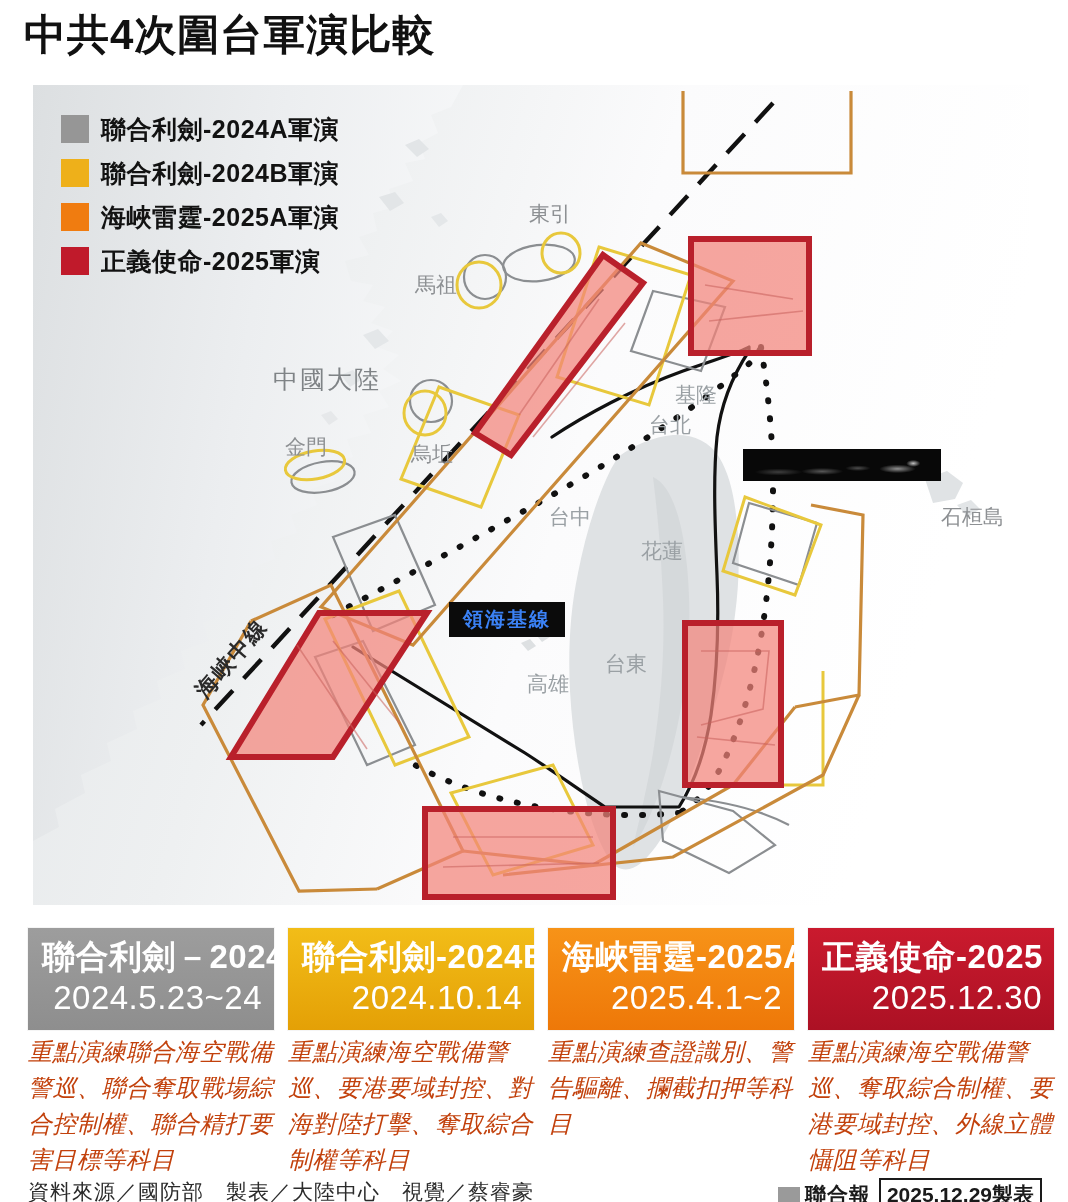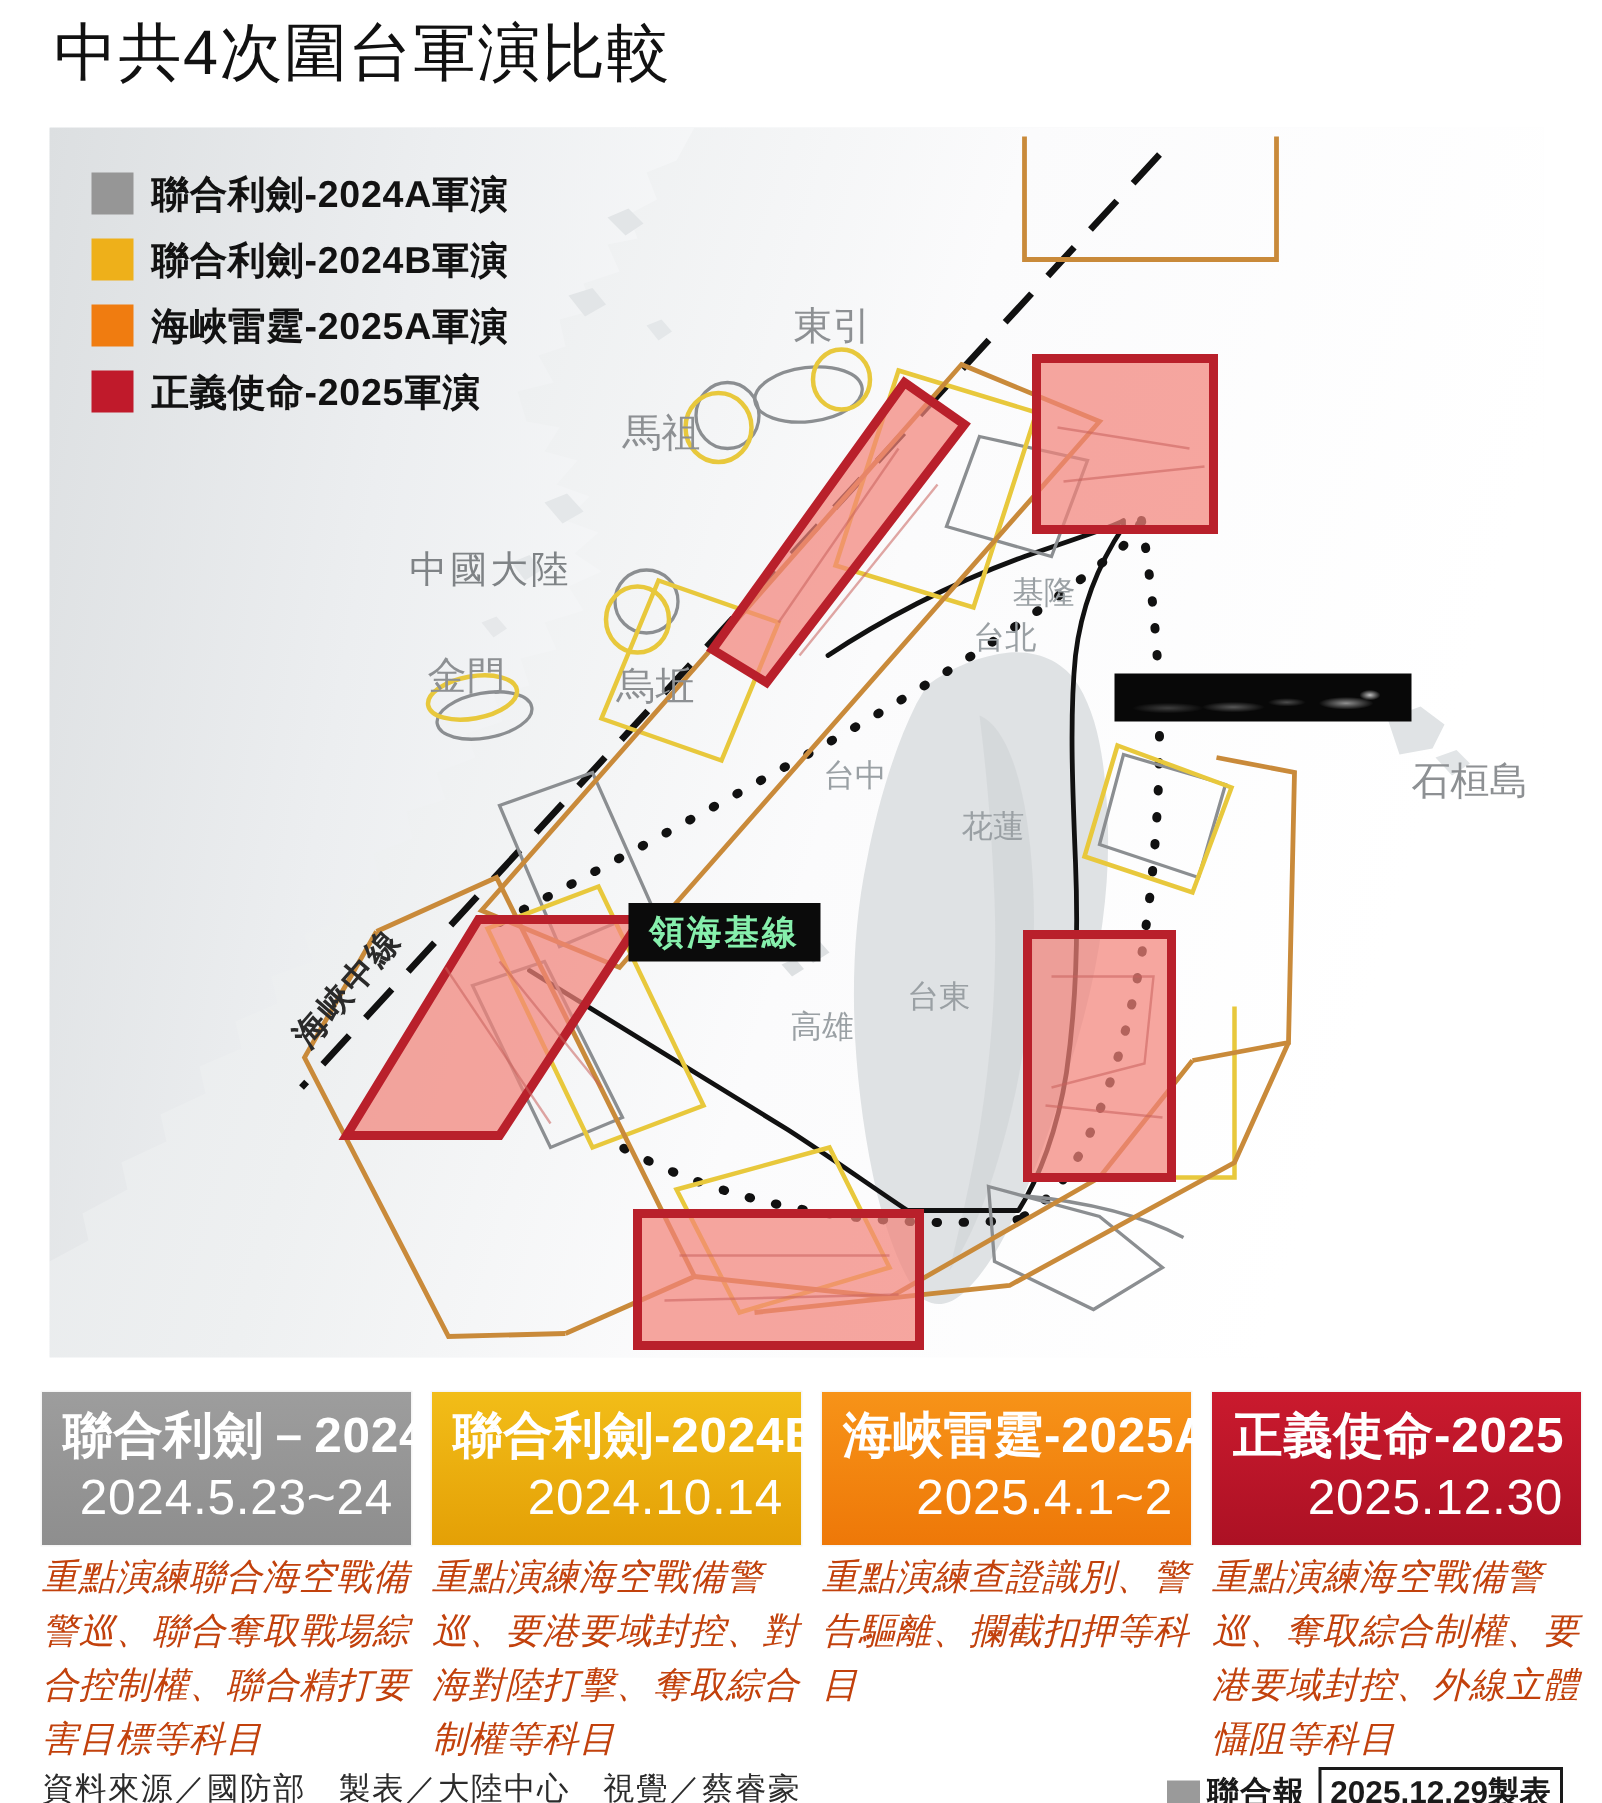--- a/index.html
+++ b/index.html
@@ -3,43 +3,43 @@
 <meta charset="utf-8">
 <style>
   html,body{margin:0;padding:0;background:#ffffff;}
   body{
     width:1068px;height:1202px;position:relative;overflow:hidden;
     font-family:"Liberation Sans","DejaVu Sans",sans-serif;
     color:#111;
   }
   
   #page-title{
-    position:absolute;left:36px;top:12px;
-    font-size:42px;font-weight:normal;letter-spacing:1px;
+    position:absolute;left:24px;top:12px;
+    font-size:42px;font-weight:bold;letter-spacing:1px;
     color:#111;line-height:1.1;white-space:nowrap;
   }
   
   #map-panel{
     position:absolute;left:33px;top:85px;width:996px;height:820px;
     background:linear-gradient(115deg,#e6e8ea 0%,#eceef0 28%,#f6f7f8 52%,#fdfdfd 70%,#ffffff 100%);
     overflow:hidden;
   }
   #map-svg{position:absolute;left:0;top:0;width:996px;height:820px;display:block;}
   
   #legend{position:absolute;left:28px;top:28px;}
   .legend-row{display:flex;align-items:center;margin-bottom:12px;height:32px;}
   .legend-swatch{width:28px;height:28px;margin-right:12px;flex:0 0 auto;}
   .legend-label{font-size:25px;font-weight:600;color:#121212;white-space:nowrap;letter-spacing:.5px;}
   
-  .map-label{position:absolute;white-space:nowrap;color:#8d9093;font-size:26px;font-weight:500;}
+  .map-label{position:absolute;white-space:nowrap;color:#8d9093;font-size:21px;font-weight:500;}
   .map-label.big{font-size:25px;color:#7f8386;letter-spacing:2px;margin-left:48px;}
   .map-label.city{color:#9aa0a4;font-size:21px;}
   .black-tag{
-    position:absolute;background:#0b0b0b;color:#86efac;font-size:23px;font-weight:700;
-    padding:4px 14px;white-space:nowrap;letter-spacing:2px;
+    position:absolute;background:#0b0b0b;color:#3b82f6;font-size:20px;font-weight:700;
+    padding:4px 14px;white-space:nowrap;letter-spacing:2px;margin-left:30px;
   }
   #midline-label{
     position:absolute;color:#2a2a2a;font-size:22px;font-weight:700;letter-spacing:2px;
     transform:rotate(-49deg);transform-origin:left top;white-space:nowrap;
   }
   #redacted-bar{
     position:absolute;background:#080808;overflow:hidden;
   }
   #redacted-bar .noise{
     position:absolute;inset:0;

